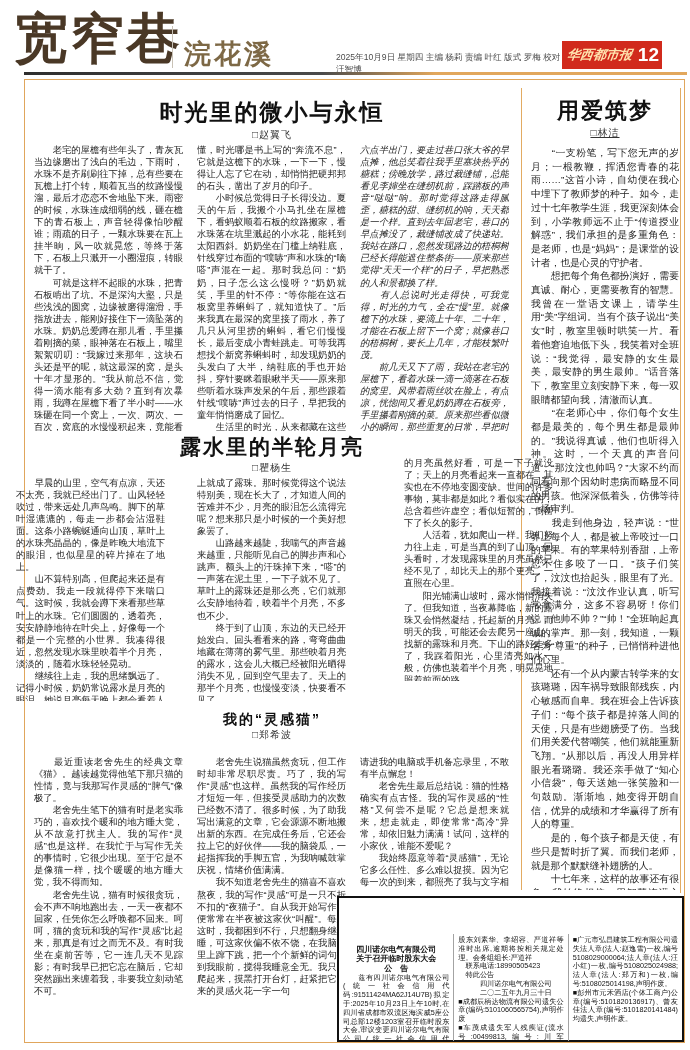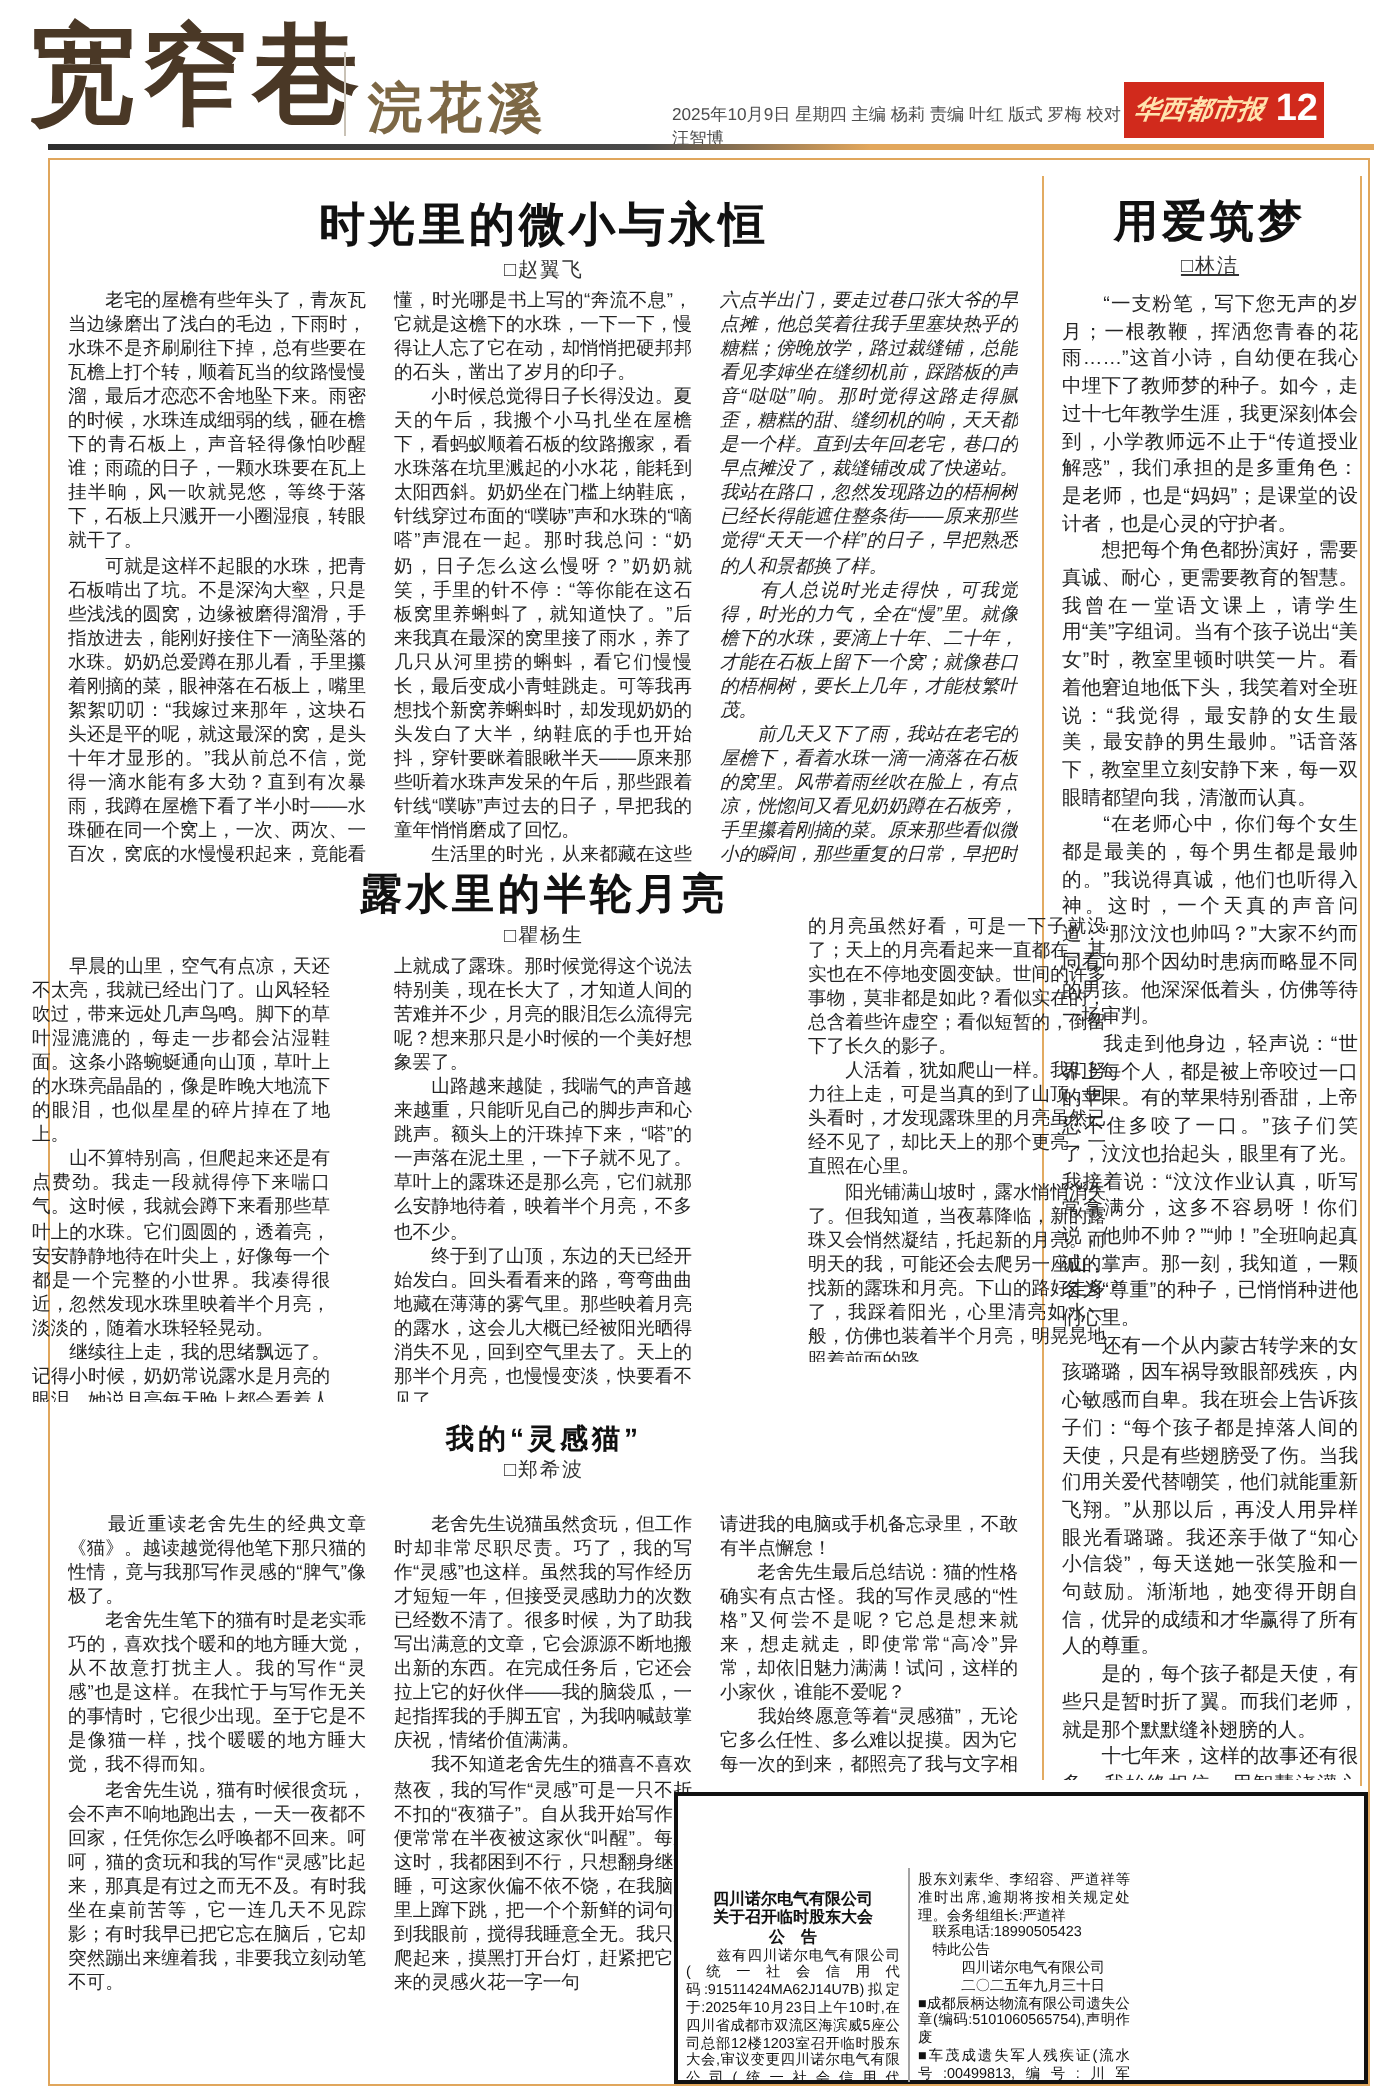--- a/index.html
+++ b/index.html
@@ -119,14 +119,16 @@
 关于召开临时股东大会
 公　告</div><span>　　兹有四川诺尔电气有限公司(统一社会信用代码:91511424MA62J14U7B)拟定于:2025年10月23日上午10时,在四川省成都市双流区海滨威5座公司总部12楼1203室召开临时股东大会,审议变更四川诺尔电气有限公司(统一社会信用代码:91511424MA62J14U7B)法定代表人的决议,请公司</span>
     </div>
     <div class="ad-col">股东刘素华、李绍容、严道祥等准时出席,逾期将按相关规定处理。会务组组长:严道祥
 　联系电话:18990505423
 　特此公告
 　　　四川诺尔电气有限公司
 　　　二〇二五年九月三十日
 ■成都辰柄达物流有限公司遗失公章(编码:5101060565754),声明作废
 ■车茂成遗失军人残疾证(流水号:00499813,编号:川军A063819),声明作废</div>
+    <div class="ad-col">■广元市弘昌建筑工程有限公司遗失法人章(法人:赵逸雪)一枚,编号5108029000064;法人章(法人:汪小红)一枚,编号5108025024988;法人章(法人:郑万和)一枚,编号:5108025014198,声明作废。
+■彭州市元禾酒店(个体工商户)公章(编号:5101820136917)、曾友佳法人章(编号:5101820141484)均遗失,声明作废。</div>
   </div>
 </div>
 
 </body></html>

